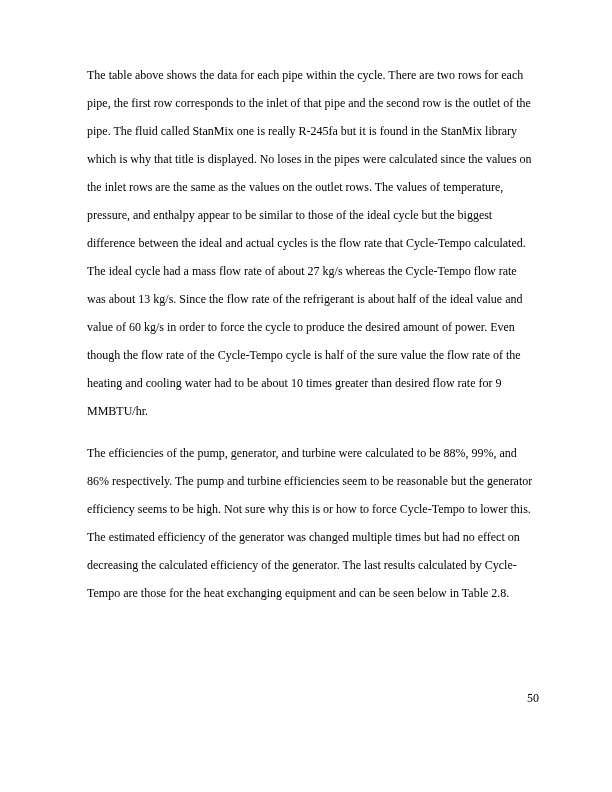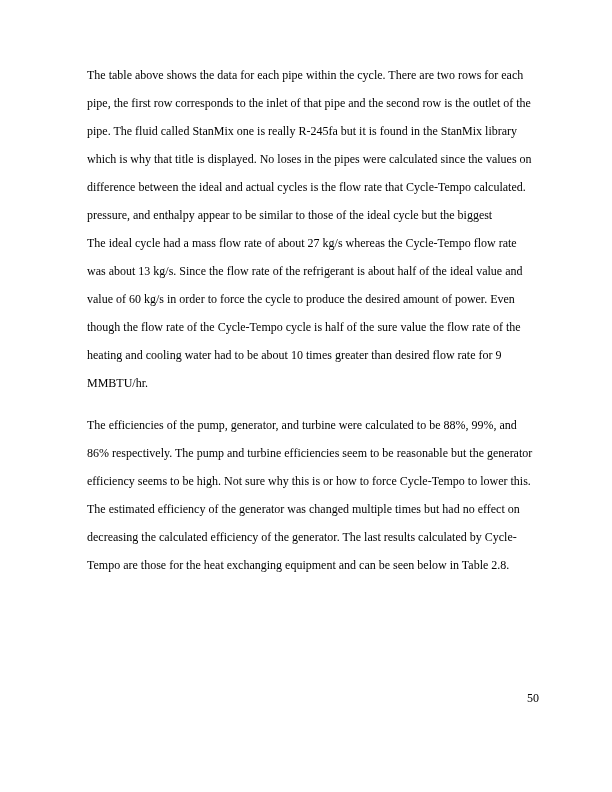--- a/index.html
+++ b/index.html
@@ -47,22 +47,23 @@
 </head>
 <body>
 
 <div class="page">
   <div class="content">
     <div class="para">
         <div class="line">The table above shows the data for each pipe within the cycle. There are two rows for each</div>
         <div class="line">pipe, the first row corresponds to the inlet of that pipe and the second row is the outlet of the</div>
         <div class="line">pipe. The fluid called StanMix one is really R-245fa but it is found in the StanMix library</div>
         <div class="line">which is why that title is displayed. No loses in the pipes were calculated since the values on</div>
+        <div class="line">the inlet rows are the same as the values on the outlet rows. The values of temperature,</div>
+        <div class="line">pressure, and enthalpy appear to be similar to those of the ideal cycle but the biggest</div>
         <div class="line">difference between the ideal and actual cycles is the flow rate that Cycle-Tempo calculated.</div>
-        <div class="line">pressure, and enthalpy appear to be similar to those of the ideal cycle but the biggest</div>
         <div class="line">The ideal cycle had a mass flow rate of about 27 kg/s whereas the Cycle-Tempo flow rate</div>
         <div class="line">was about 13 kg/s. Since the flow rate of the refrigerant is about half of the ideal value and</div>
         <div class="line">value of 60 kg/s in order to force the cycle to produce the desired amount of power. Even</div>
         <div class="line">though the flow rate of the Cycle-Tempo cycle is half of the sure value the flow rate of the</div>
         <div class="line">heating and cooling water had to be about 10 times greater than desired flow rate for 9</div>
         <div class="line">MMBTU/hr.</div>
       </div>
     <div class="para">
         <div class="line">The efficiencies of the pump, generator, and turbine were calculated to be 88%, 99%, and</div>
         <div class="line">86% respectively. The pump and turbine efficiencies seem to be reasonable but the generator</div>

